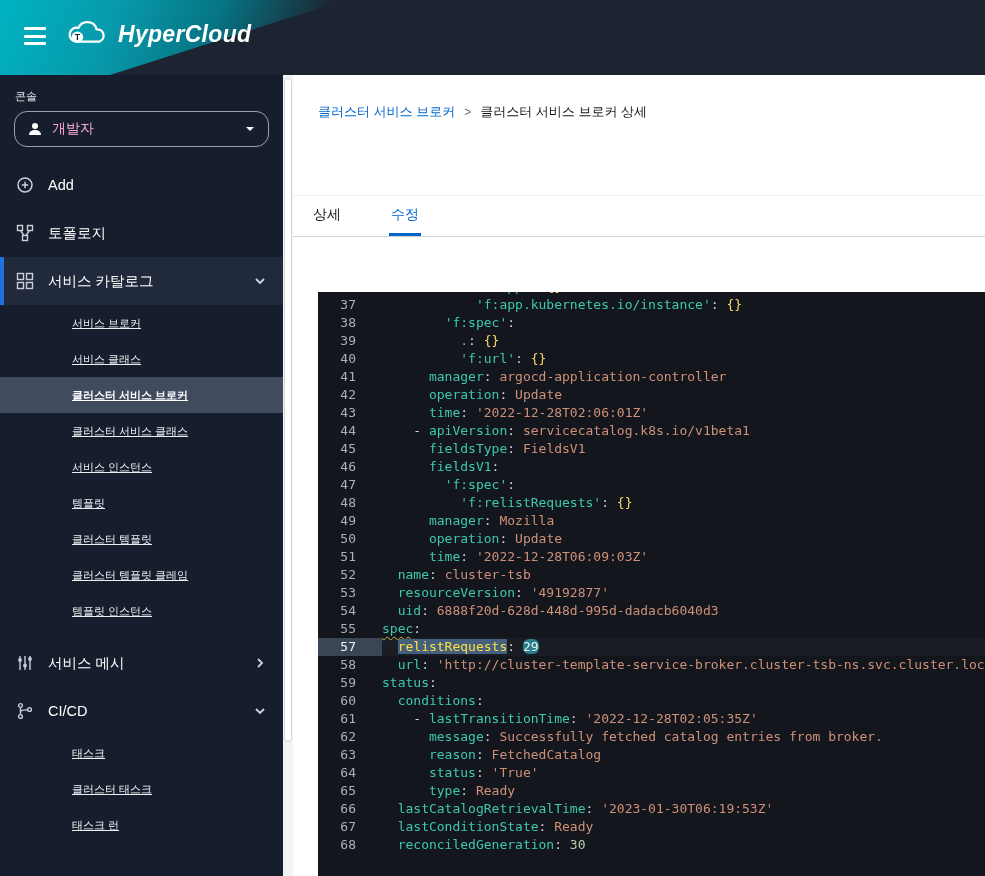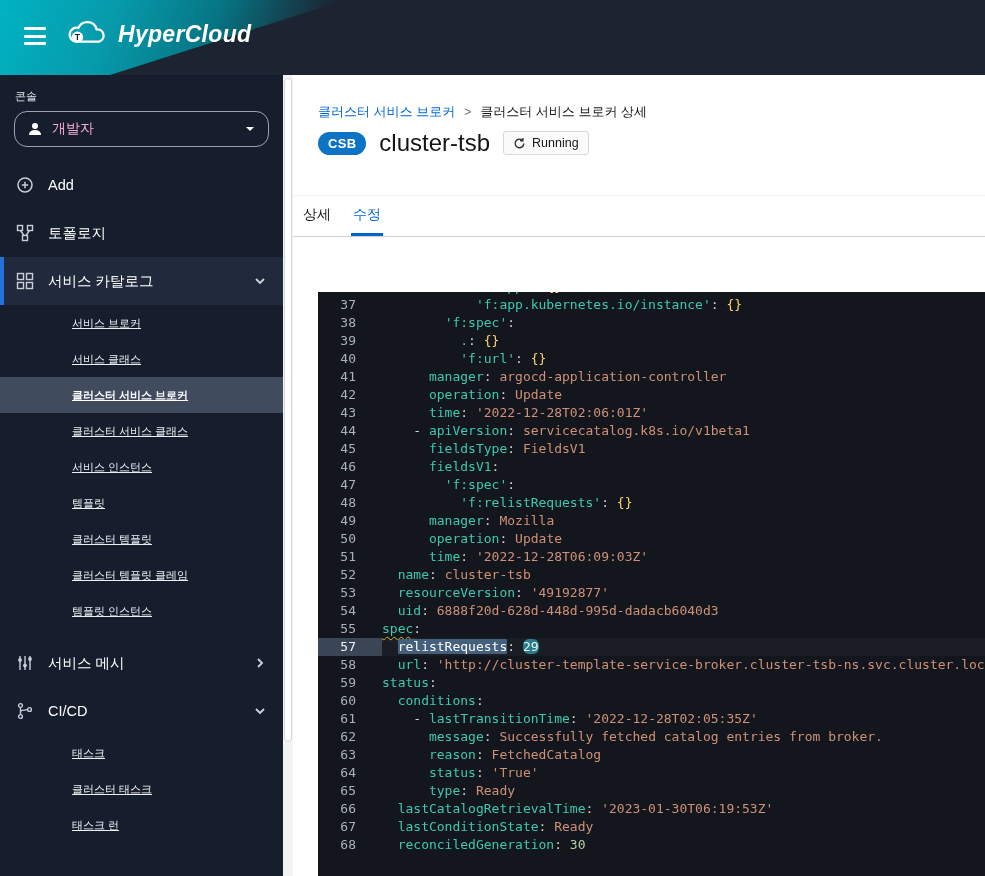--- a/index.html
+++ b/index.html
@@ -47,37 +47,37 @@
   .bc-sep { color:#6a6e73; padding:0 9px; font-size:12px; }
   .bc-cur { color:#151515; }
   .title-row { position:absolute; top:54px; left:25px; display:flex; align-items:center; gap:13px; }
   .res-badge { background:#0d73c4; color:#fff; font-size:13px; font-weight:700;
         padding:4px 10px; border-radius:14px; letter-spacing:.3px; }
   .page-title { font-size:24px; font-weight:400; color:#141414; }
   .status-badge { display:inline-flex; align-items:center; gap:6px; border:1px solid #d7d7d7; background:#fbfbfb;
         border-radius:3px; padding:4px 9px; font-size:12.5px; color:#151515; }
   .sync { display:flex; }
   .head-sep { position:absolute; top:120px; left:0; right:0; height:1px; background:#f0f0f0; }
-  .tabs { position:absolute; top:121px; left:0; right:0; height:41px; padding-left:8px;
-        border-bottom:1px solid #d2d2d2; display:flex; gap:18px; }
+  .tabs { position:absolute; top:121px; left:0; right:0; height:41px; padding-left:18px;
+        border-bottom:1px solid #d2d2d2; display:flex; gap:46px; }
   .tab { display:flex; align-items:center; font-size:14px; color:#151515; cursor:pointer;
         border-bottom:3px solid transparent; padding:0 2px; }
   .tab.active { color:#0066cc; border-bottom-color:#0066cc;text-align:center; }
 
   
   .yaml-editor { position:absolute; top:217px; left:25px; right:0; bottom:0; background:#14161d; overflow:hidden; cursor:text; }
   .code-lines { margin-top:-14px; font-family:"DejaVu Sans Mono", monospace; font-size:13px; }
   .code-line { display:flex; height:18px; line-height:18px; white-space:pre; }
   .code-line.current { background:rgba(255,255,255,0.03); }
   .gutter { flex:none; width:64px; padding-right:26px; text-align:right; color:#a9b1bb; }
   .code-line.current .gutter { background:#3a4556; color:#eef2f6; }
   .line-text { flex:1; }
   .k { color:#3dc9b0; } .p { color:#d4d4d4; } .s { color:#ce9178; }
   .n { color:#b5cea8; } .g { color:#ffd76d; }
-  .sel { background:#44607c; color:#ffffff; border-radius:1px; }
+  .sel { background:#44607c; color:#fde047; border-radius:1px; }
   .find { background:#2a7b8c; color:#e4f7ec; border-radius:6px; }
   .warn { text-decoration:underline; text-decoration-style:wavy; text-decoration-color:#c9b93c;
         text-decoration-thickness:1px; text-underline-offset:3px; }
 </style>
 </head>
 <body>
 
 <div class="screen">
 
   <header class="header">
@@ -201,33 +201,20 @@
     <div class="v-thumb"></div>
   </div>
 
   <main class="main">
     <nav class="breadcrumb">
       <a class="bc-link">클러스터 서비스 브로커</a>
       <span class="bc-sep">&gt;</span>
       <span class="bc-cur">클러스터 서비스 브로커 상세</span>
     </nav>
 
-    <div class="title-row">
-      <span class="res-badge">CSB</span>
-      <h1 class="page-title">cluster-tsb</h1>
-      <span class="status-badge">
-        <span class="sync">
-          <svg width="13" height="13" viewBox="0 0 16 16" fill="none" stroke="#2e2e2e" stroke-width="1.7">
-              <path d="M13.3 8A5.3 5.3 0 1 1 11.6 4.1"></path>
-              <path d="M12.2 1.2v3.4H8.8"></path>
-            </svg>
-        </span>
-        <span>Running</span>
-      </span>
-    </div>
 
     <div class="head-sep"></div>
 
     <div class="tabs">
       <div class="tab">상세</div>
       <div class="tab active">수정</div>
     </div>
 
     <div class="yaml-editor">
       <div class="code-lines">

